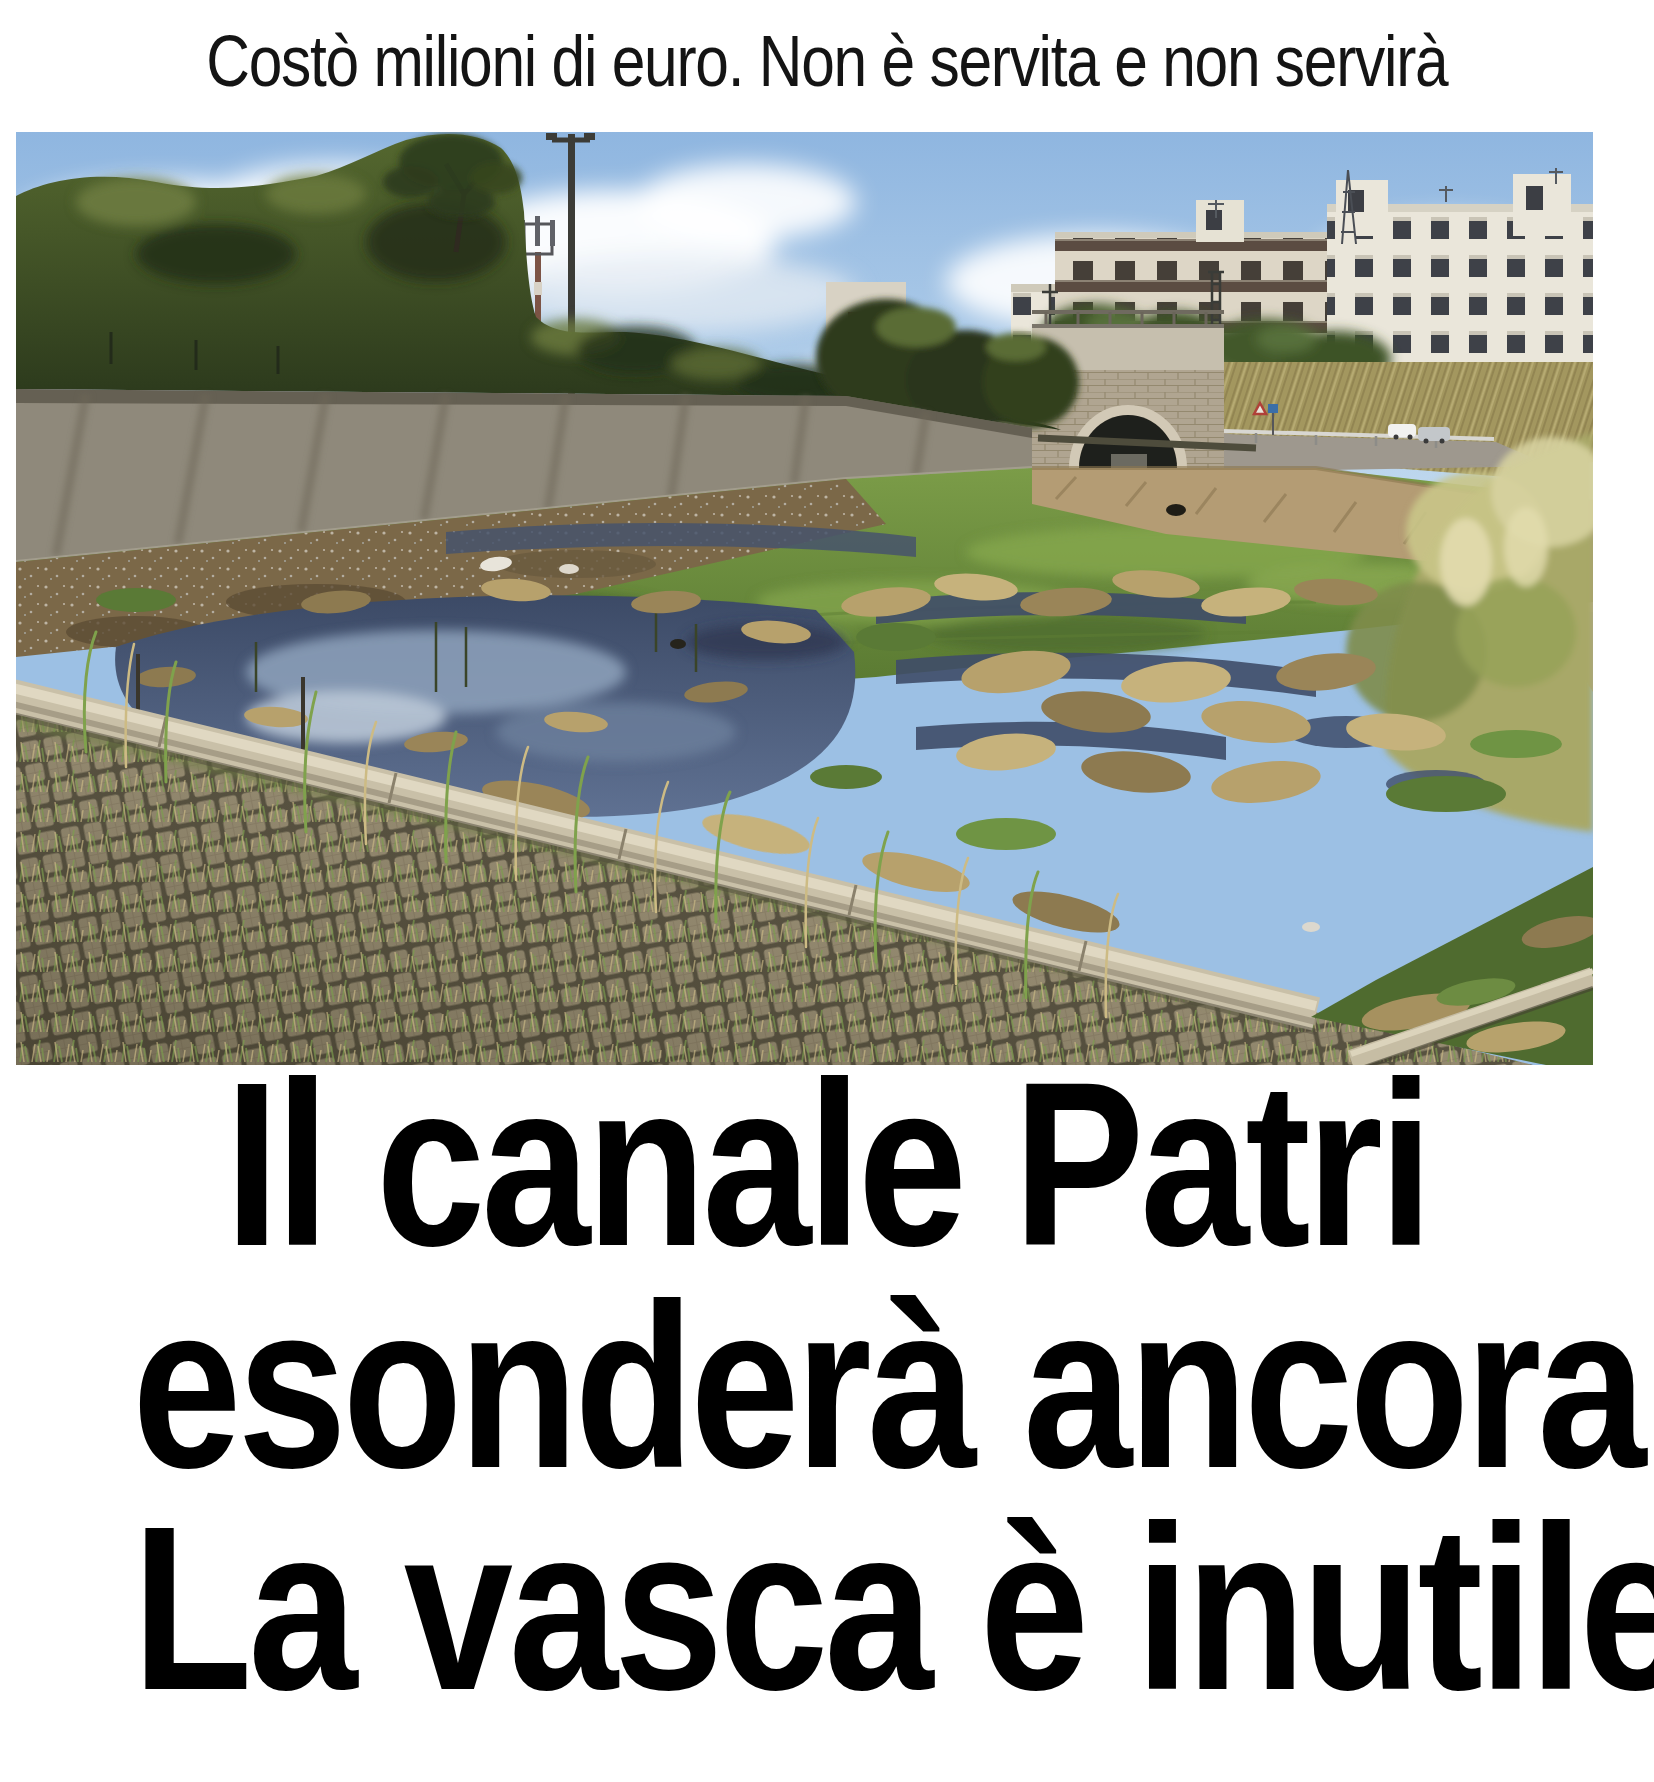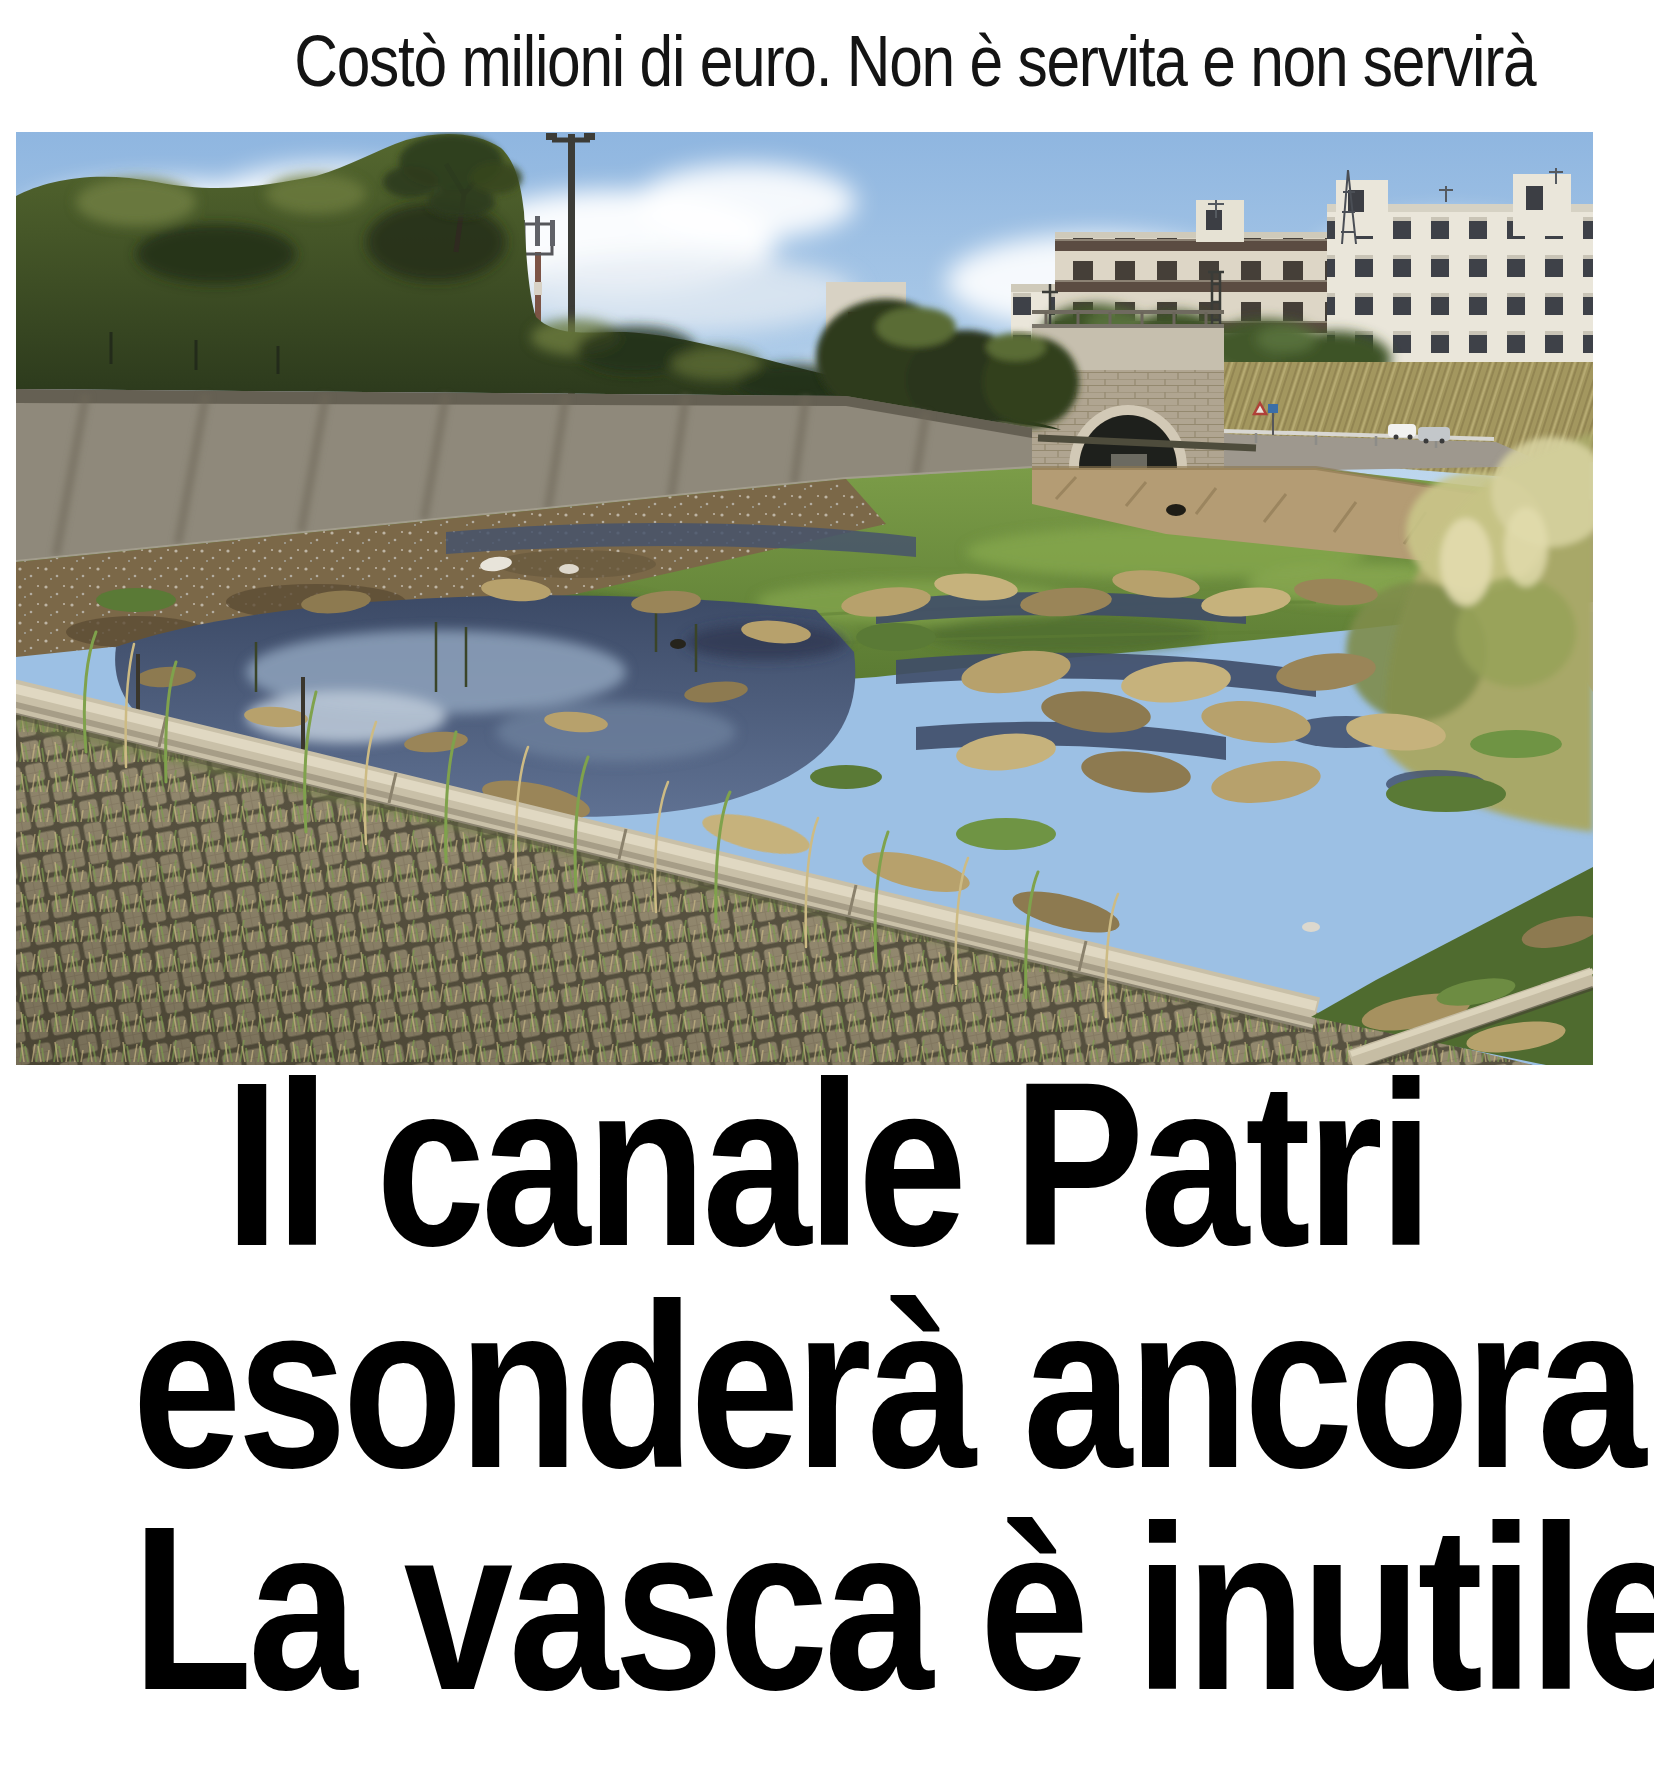--- a/index.html
+++ b/index.html
@@ -5,21 +5,21 @@
   html,body{margin:0;padding:0;background:#ffffff;}
   .page{
     position:relative;
     width:1654px;height:1782px;
     background:#ffffff;
     overflow:hidden;
     font-family:"Liberation Sans",sans-serif;
   }
   .kicker{
     position:absolute;top:20px;left:0;width:1654px;
-    text-align:right;white-space:nowrap;
+    text-align:center;white-space:nowrap;
   }
   .kicker-text{
     display:inline-block;
     font-size:72px;
     font-weight:400;
     letter-spacing:-1.5px;
     color:#141414;
     transform:scaleX(0.84);
     transform-origin:50% 50%;
     white-space:nowrap;

